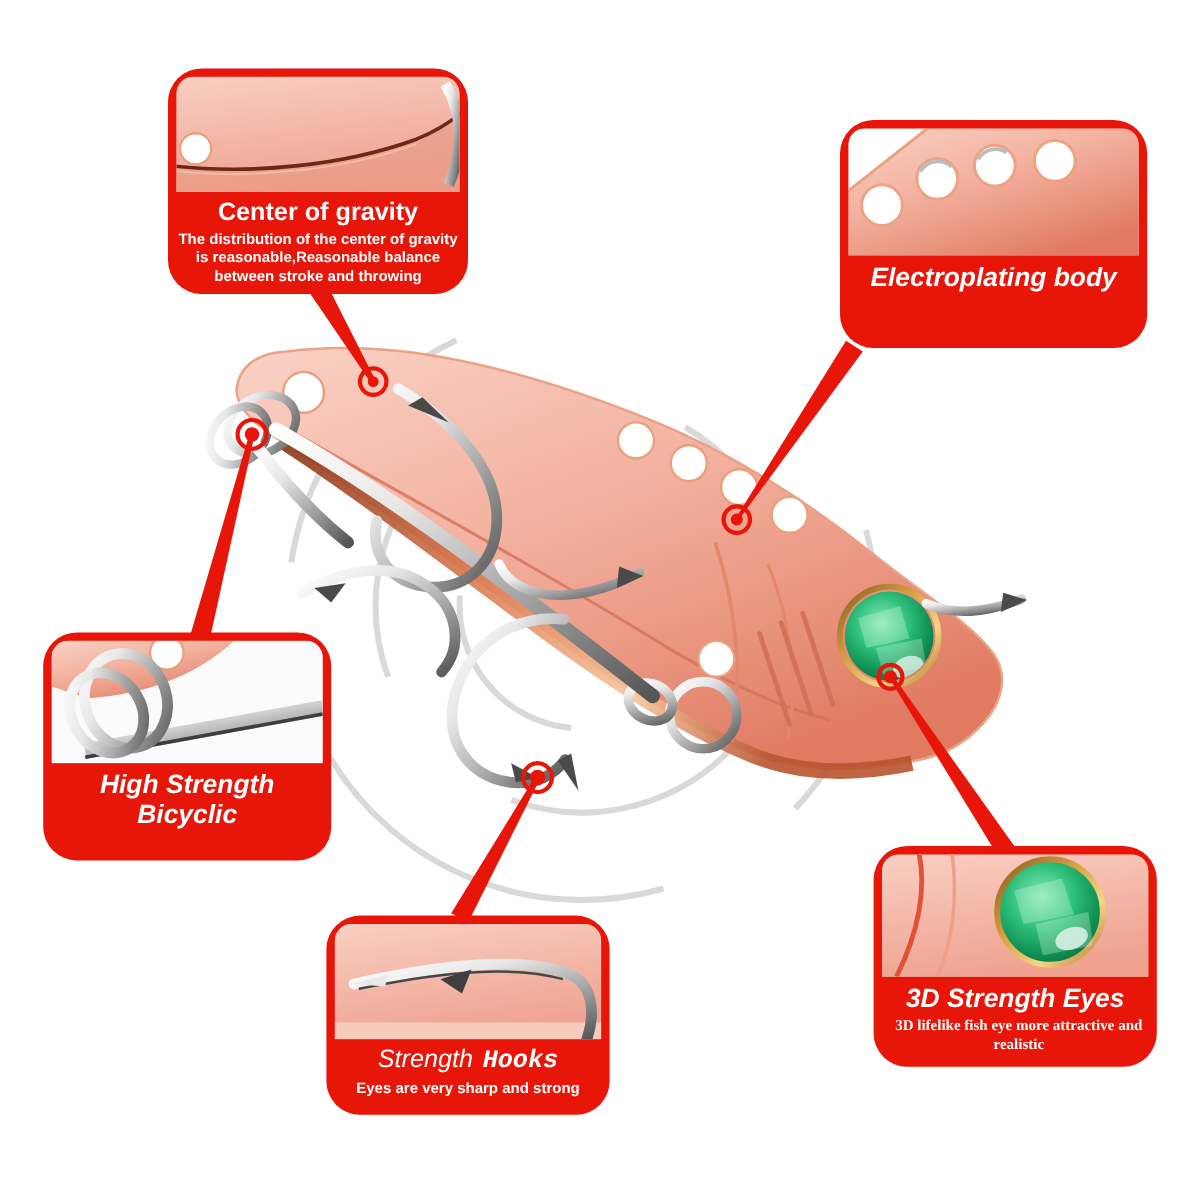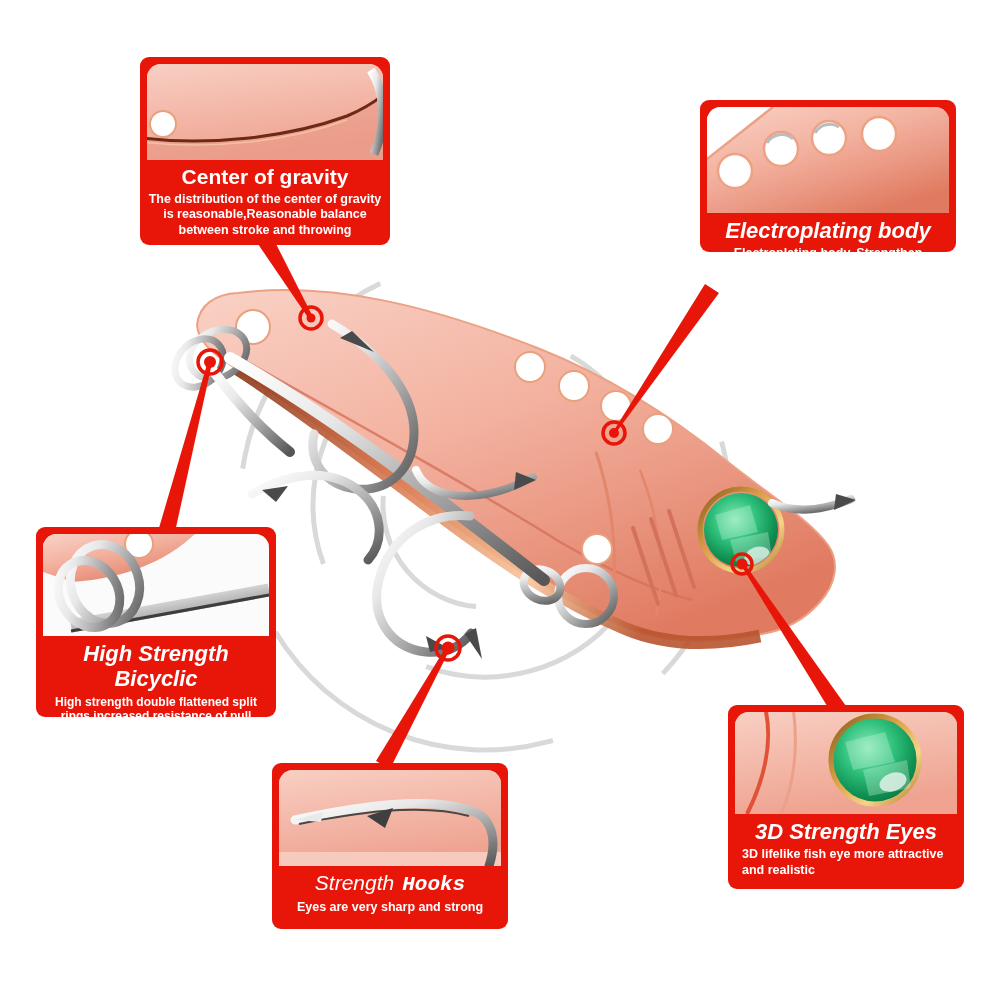--- a/index.html
+++ b/index.html
@@ -1,36 +1,36 @@
 <!DOCTYPE html>
 <html><head>
 <meta charset="utf-8">
 <style>
   html,body{margin:0;padding:0;background:#ffffff;}
   .stage{position:relative;width:1000px;height:1000px;background:#ffffff;overflow:hidden;
          font-family:"Liberation Sans", sans-serif;}
   .layer{position:absolute;left:0;top:0;width:1000px;height:1000px;pointer-events:none;}
 
   
-  .callout{position:absolute;background:#e81509;border-radius:9px;box-sizing:border-box;
+  .callout{position:absolute;background:#e81509;border-radius:28px;box-sizing:border-box;
            padding:7px 7px 8px;display:flex;flex-direction:column;color:#fff;z-index:3;}
   .photo{border-radius:14px 14px 0 0;overflow:hidden;flex:none;background:#f3b2a0;}
   .photo svg{display:block;width:100%;height:100%;}
   .band{flex:1;text-align:center;}
   .c-title{font-weight:bold;font-size:21px;line-height:1.15;margin:5px 2px 3px;}
   .c-title.it{font-style:italic;font-size:22px;}
   .c-desc{font-weight:bold;font-size:12.5px;line-height:1.22;margin:0 1px;}
-  .left-align{text-align:left;padding-left:6px;}
+  .left-align{text-align:center;padding-left:6px;font-family:Liberation Serif, serif;}
   .t-light{font-style:italic;font-weight:500;}
   .t-heavy{font-style:italic;font-weight:800;margin-left:8px;font-family:Liberation Mono, monospace;}
 
   
   #box-cog   {left:140px;top:57px;  width:250px;height:188px;}
   #box-cog .photo{height:96px;}
-  #box-elec  {left:700px;top:100px; width:256px;height:152px;}
+  #box-elec  {left:700px;top:100px; width:256px;height:190px;}
   #box-elec .photo{height:106px;}
   #box-rings {left:36px; top:527px; width:240px;height:190px;}
   #box-rings .photo{height:102px;}
   #box-rings .c-desc{font-size:12px;}
   #box-hooks {left:272px;top:763px; width:236px;height:166px;}
   #box-hooks .photo{height:96px;}
   #box-eyes  {left:728px;top:705px; width:236px;height:184px;}
   #box-eyes .photo{height:102px;}
 
   .z1{z-index:1}.z2{z-index:2}
@@ -216,39 +216,37 @@
             <circle cx="172" cy="27" r="17"></circle>
         </g>
         <g fill="none" stroke="#b9bdc2" stroke-width="3">
           <path d="M 60 36 A 17 17 0 0 1 86 32"></path>
             <path d="M 108 26 A 17 17 0 0 1 132 20"></path>
         </g>
       </svg>
     </div>
     <div class="band">
       <div class="c-title it">Electroplating body</div>
-      <div class="c-desc">Electroplating body, Strengthen reflection,Attract the attention of fish</div>
     </div>
   </div>
 
   <div class="callout" id="box-rings">
     <div class="photo">
       <svg viewBox="0 0 226 102" preserveAspectRatio="none">
         <rect width="226" height="102" fill="#fbfbfb"></rect>
         <path d="M 0 0 L 152 0 C 122 28 82 44 30 48 L 0 38 Z" fill="url(#gPink)"></path>
         <circle cx="96" cy="10" r="14" fill="#ffffff" stroke="#e9a07c" stroke-width="2"></circle>
         <line x1="28" y1="92" x2="226" y2="56" stroke="url(#gSilver)" stroke-width="13"></line>
         <line x1="28" y1="97" x2="226" y2="61" stroke="#3d3d3d" stroke-width="3"></line>
         <ellipse cx="62" cy="50" rx="34" ry="40" fill="none" stroke="url(#gSilver)" stroke-width="9" transform="rotate(-18 62 50)"></ellipse>
         <ellipse cx="46" cy="60" rx="29" ry="35" fill="none" stroke="url(#gSilver)" stroke-width="9" transform="rotate(-32 46 60)"></ellipse>
       </svg>
     </div>
     <div class="band">
       <div class="c-title it">High Strength Bicyclic</div>
-      <div class="c-desc">High strength double flattened split rings increased resistance of pull</div>
     </div>
   </div>
 
   <div class="callout" id="box-hooks">
     <div class="photo">
       <svg viewBox="0 0 222 96" preserveAspectRatio="none">
         <rect width="222" height="96" fill="url(#gPinkLight)"></rect>
         <rect y="82" width="222" height="14" fill="#f6cabd"></rect>
         <path d="M 16 50 C 70 38 150 24 196 42 C 214 50 218 72 210 96" fill="none" stroke="url(#gSilver)" stroke-width="9" stroke-linecap="round"></path>
         <path d="M 20 54 C 70 44 140 32 190 46" fill="none" stroke="#474747" stroke-width="2"></path>

